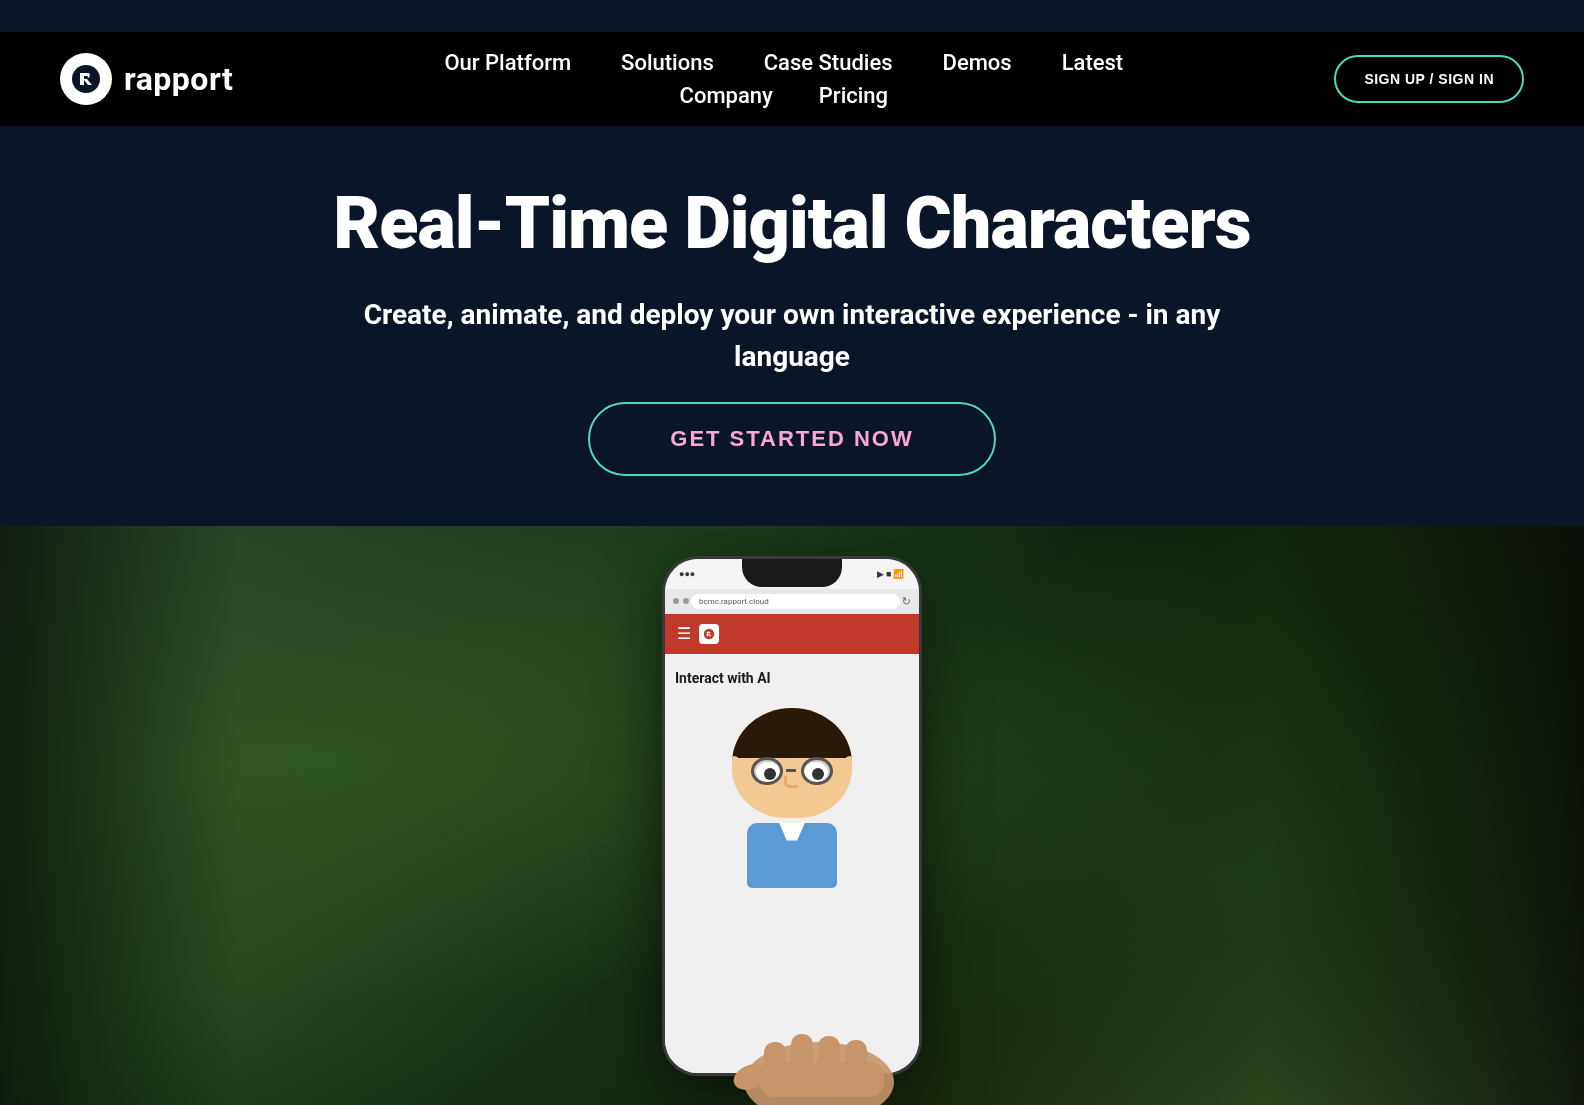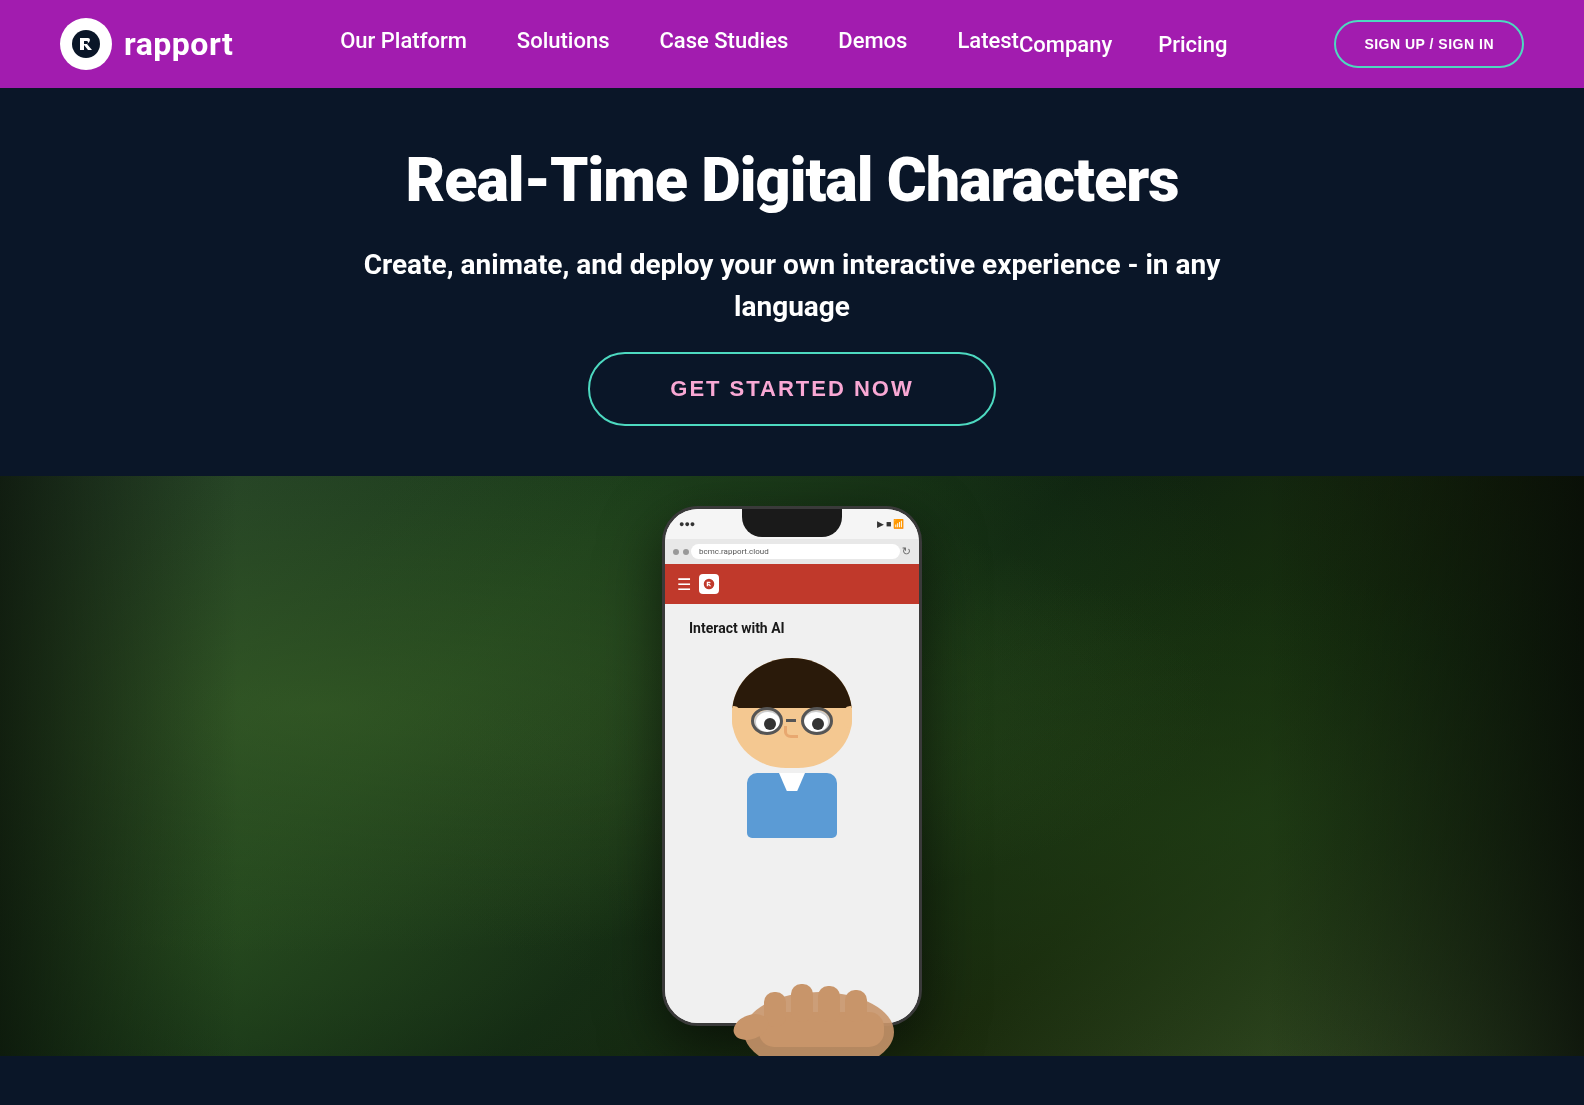--- a/index.html
+++ b/index.html
@@ -16,23 +16,24 @@
       min-height: 1105px;
       overflow-x: hidden;
     }
 
     
     .navbar {
       display: flex;
       align-items: center;
       justify-content: space-between;
       padding: 18px 60px;
-      background-color: #a21caf;
+      background-color: #000000;
       position: relative;
       z-index: 10;
+      margin-top: 32px;
     }
 
     .logo-area {
       display: flex;
       align-items: center;
       gap: 12px;
       text-decoration: none;
       color: #ffffff;
     }
 
@@ -54,21 +55,21 @@
 
     .logo-text {
       font-size: 32px;
       font-weight: 700;
       color: #ffffff;
       letter-spacing: 0.5px;
     }
 
     .nav-row {
       display: flex;
-      flex-direction: row;
+      flex-direction: column;
       align-items: center;
     }
 
     .nav-top-row {
       display: flex;
       align-items: center;
       gap: 50px;
       margin-bottom: 8px;
     }
 
@@ -103,21 +104,21 @@
     }
 
     
     .hero {
       text-align: center;
       padding: 60px 60px 50px;
       background-color: #0a1628;
     }
 
     .hero-title {
-      font-size: 61px;
+      font-size: 72px;
       font-weight: 900;
       color: #ffffff;
       line-height: 1.05;
       margin-bottom: 32px;
       letter-spacing: -1px;
     }
 
     .hero-subtitle {
       font-size: 28px;
       font-weight: 700;
@@ -291,21 +292,21 @@
       border-radius: 4px;
       display: flex;
       align-items: center;
       justify-content: center;
     }
 
     
     .phone-app-content {
       background: #f0f0f0;
       flex: 1;
-      padding: 16px 24px;
+      padding: 16px 10px;
     }
 
     .phone-app-title {
       font-size: 14px;
       font-weight: 700;
       color: #1a1a1a;
       margin-bottom: 12px;
     }
 
     

